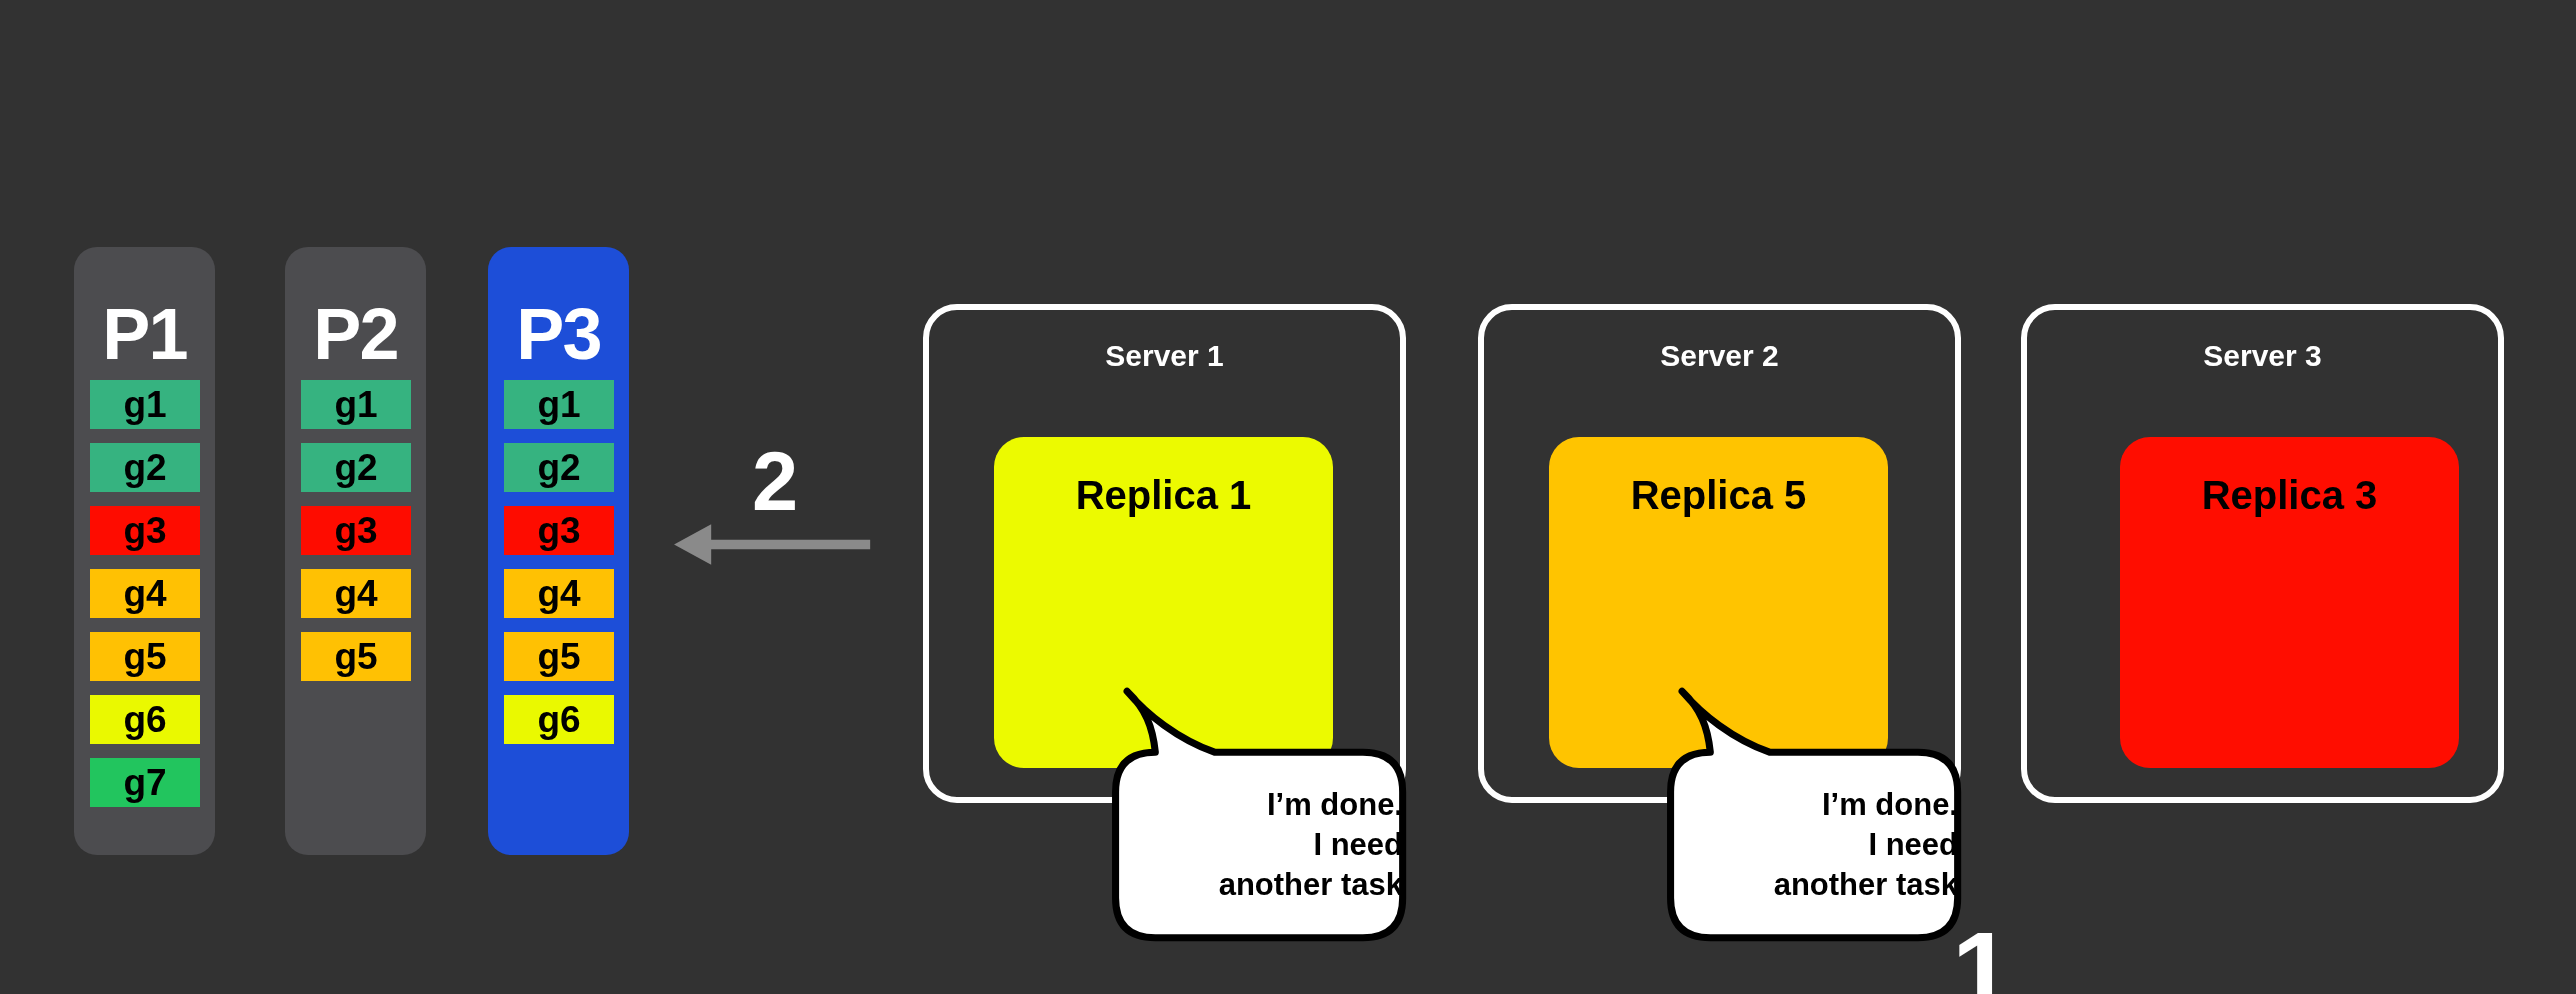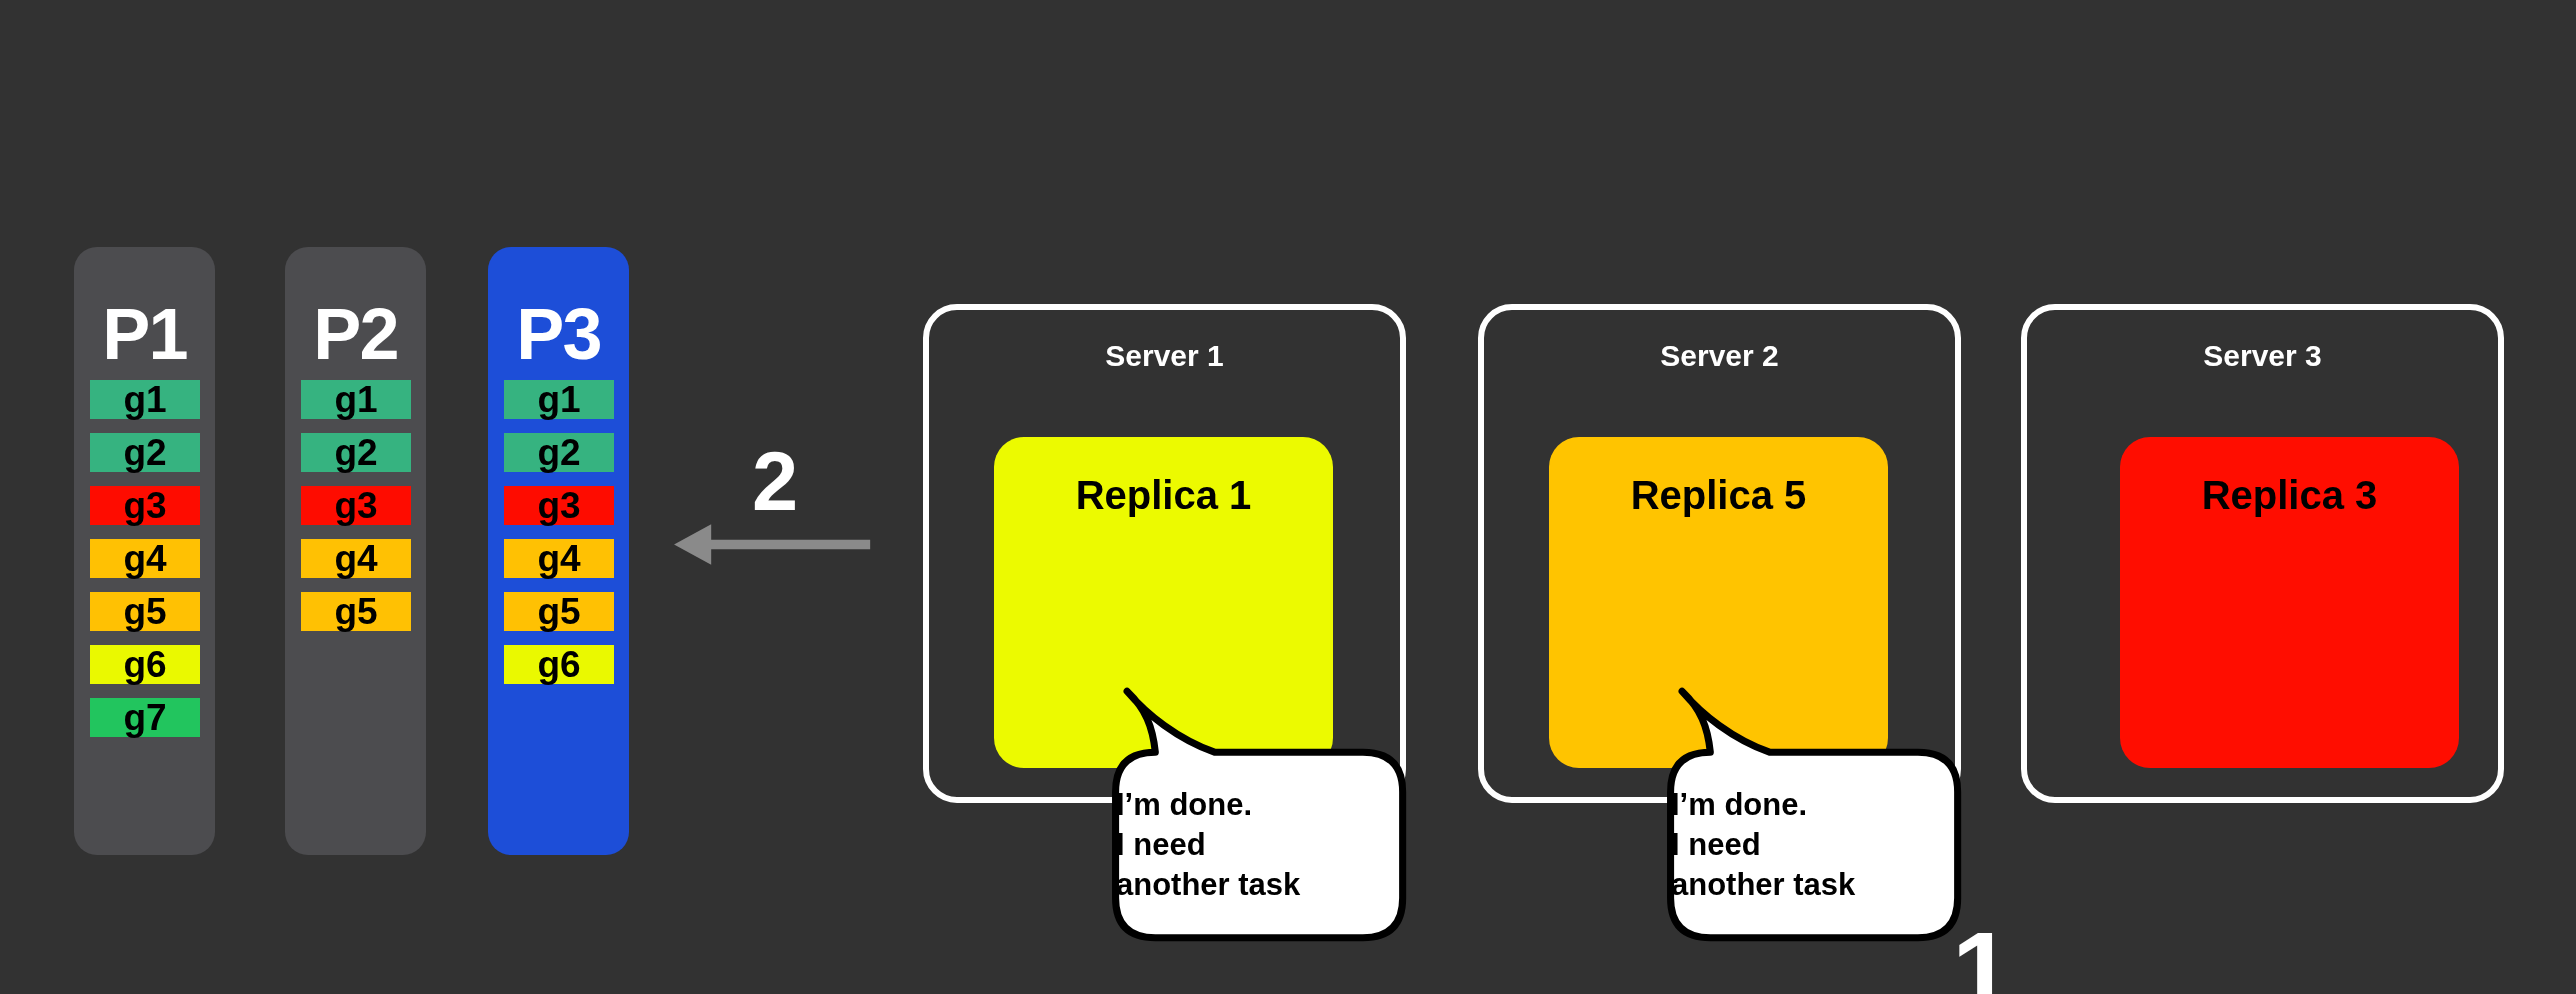--- a/index.html
+++ b/index.html
@@ -7,21 +7,21 @@
   .canvas{position:relative;width:2576px;height:994px;overflow:hidden;}
 
   
   .partition{position:absolute;top:247px;width:141px;height:608px;border-radius:23px;}
   .partition.p1{left:74px}
   .partition.p2{left:285px}
   .partition.p3{left:488px}
   .partition-title{position:absolute;top:17.7px;left:0;right:0;text-align:center;
     font-size:72px;font-weight:700;color:#ffffff;letter-spacing:-1.8px;margin-top:28px;}
   .task-list{position:absolute;top:133px;left:16px;width:110px;display:flex;flex-direction:column;gap:14px;}
-  .task{height:39px;display:flex;align-items:center;justify-content:center;
+  .task{height:49px;display:flex;align-items:center;justify-content:center;
     font-size:37px;font-weight:700;color:#000;}
 
   
   .step2-label{position:absolute;left:775px;top:440px;transform:translateX(-50%);
     font-size:83px;font-weight:700;color:#ffffff;line-height:1;}
   .flow-arrow{position:absolute;left:667px;top:517px;width:212px;height:55px;}
 
   
   .server{position:absolute;top:304px;width:483px;height:499px;}
   .server.s1{left:923px}
@@ -30,21 +30,21 @@
   .server-frame{position:absolute;inset:0;border:6.2px solid #ffffff;border-radius:34px;}
   .server-title{position:absolute;top:35px;left:0;right:0;text-align:center;
     font-size:30px;font-weight:600;color:#ffffff;}
   .replica{position:absolute;left:71px;top:133px;width:339px;height:331px;border-radius:30px;}
   .replica-label{position:absolute;top:36px;left:0;right:0;text-align:center;
     font-size:40px;font-weight:700;color:#000;}
 
   
   .bubble-svg{position:absolute;left:0;top:0;width:530px;height:672px;overflow:visible;pointer-events:none;}
   .bubble-text{position:absolute;left:193px;top:448px;width:287px;height:186px;
-    display:flex;flex-direction:column;align-items:flex-start;justify-content:center;
+    display:flex;flex-direction:column;align-items:flex-end;justify-content:center;
     font-size:31px;font-weight:700;color:#000;line-height:40px;text-align:center;}
 
   
   .step1-label{position:absolute;left:1982px;top:916px;transform:translateX(-50%);
     font-size:108px;font-weight:700;color:#ffffff;line-height:1;}
 </style>
 </head>
 <body>
 
 <div class="canvas" style="background: rgb(50, 50, 50);">

